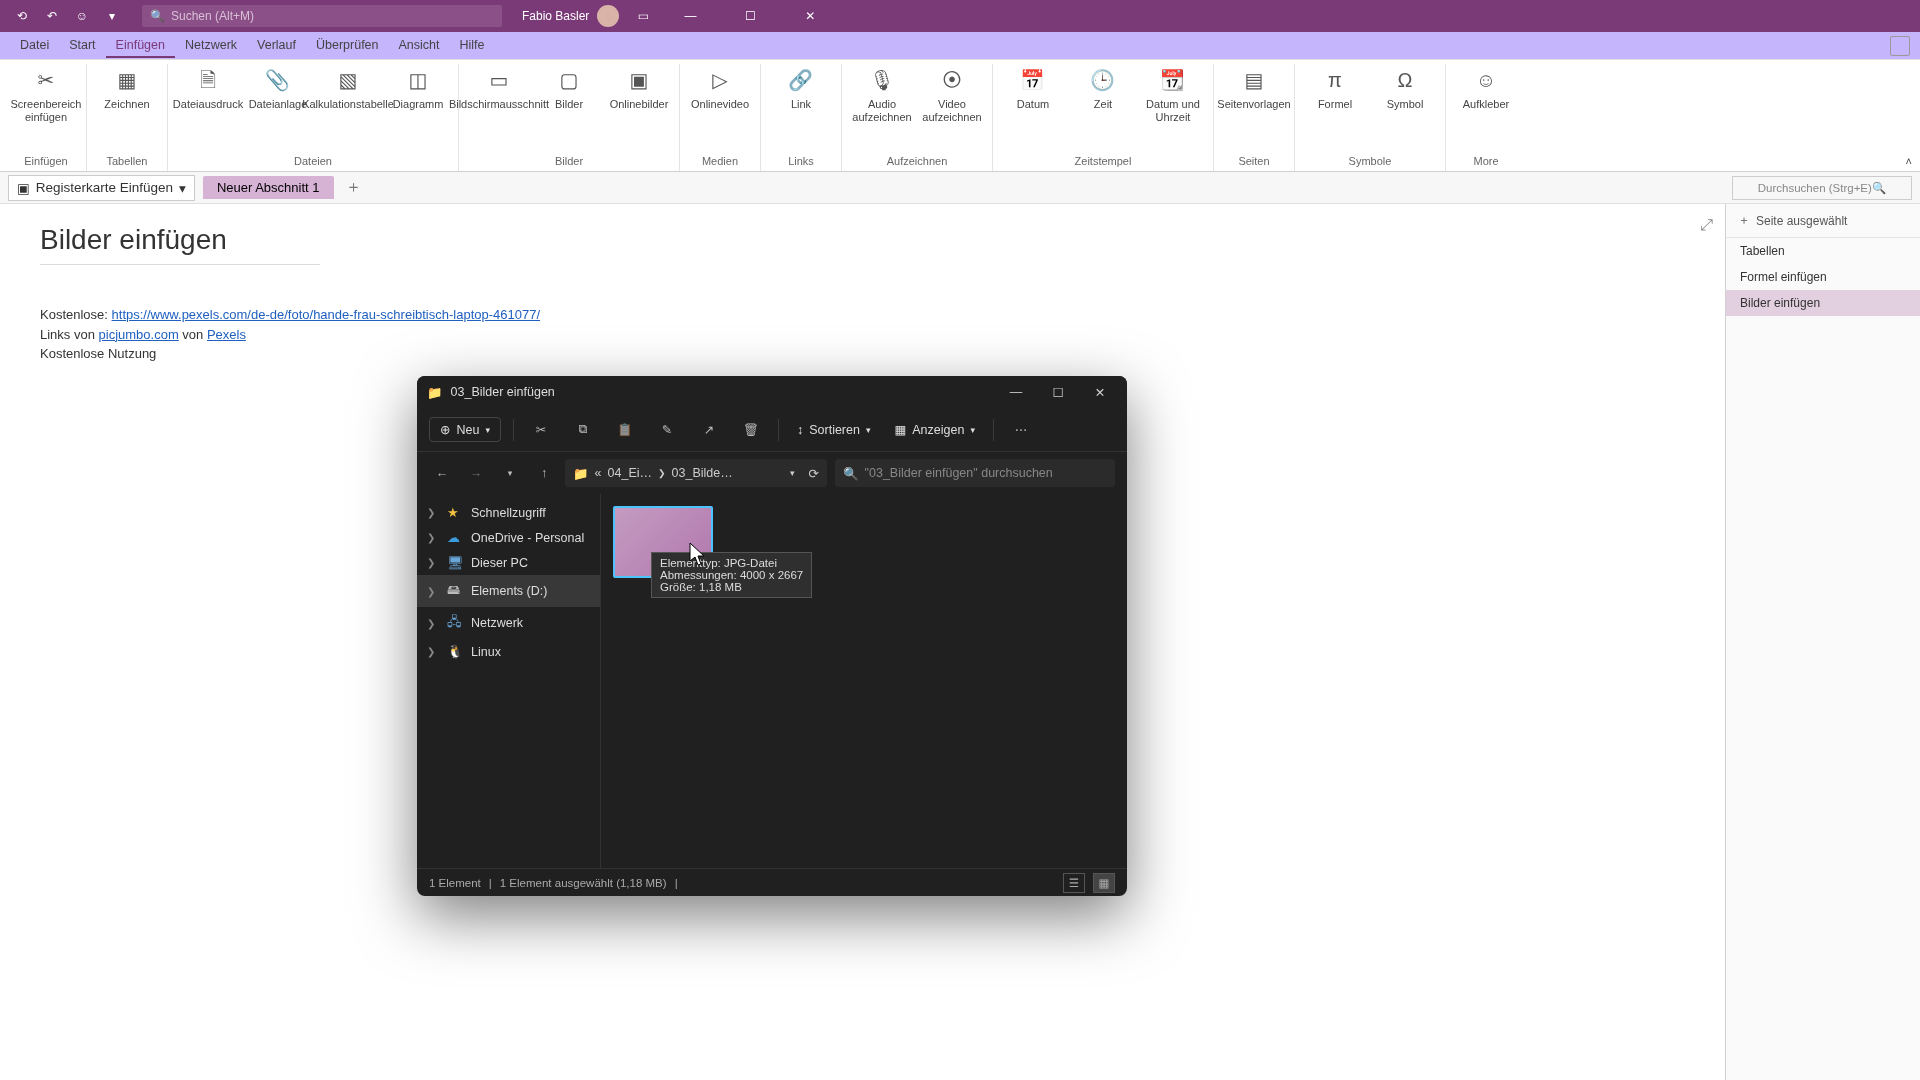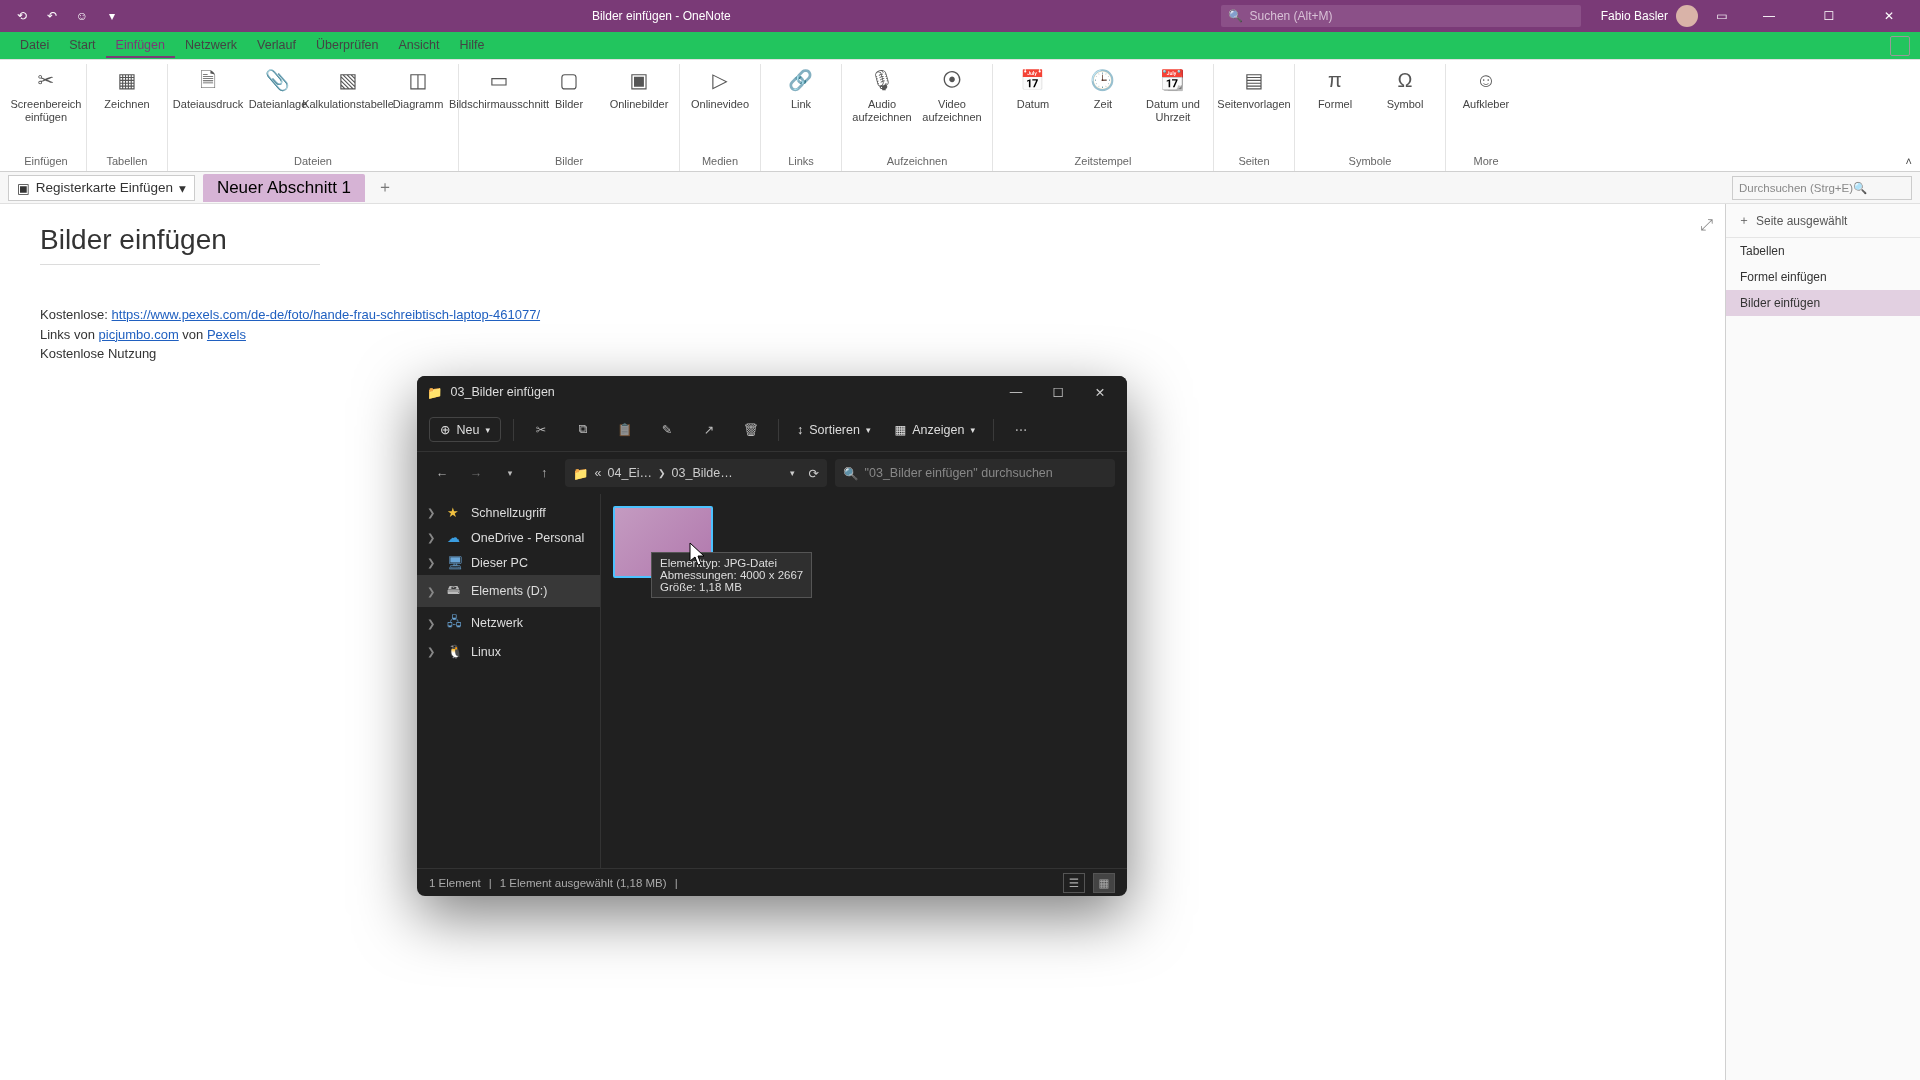--- a/index.html
+++ b/index.html
@@ -10,41 +10,41 @@
 .titlebar .left { display: flex; align-items: center; gap: 10px; padding-left: 12px; }
 .titlebar .icon-btn { width: 20px; height: 20px; display: flex; align-items: center; justify-content: center; cursor: pointer; }
 .titlebar .center { flex: 1; text-align: center; }
 .titlebar .search { width: 360px; height: 22px; background: #8b5088; border-radius: 2px; display: flex; align-items: center; padding: 0 8px; color: #d8c0d6; margin: 0 20px; }
 .titlebar .right { display: flex; align-items: center; gap: 14px; padding-right: 8px; }
 .titlebar .user { display: flex; align-items: center; gap: 8px; }
 .avatar { width: 22px; height: 22px; border-radius: 50%; background: #d9b3a8; }
 .win-btn { width: 46px; height: 32px; display: flex; align-items: center; justify-content: center; cursor: pointer; }
 
 
-.menubar { height: 28px; background: #22c55e; display: flex; align-items: center; padding: 0 10px; border-bottom: 1px solid #e0e0e0; font-size: 12.5px; position: relative; }
+.menubar { height: 28px; background: #c4b5fd; display: flex; align-items: center; padding: 0 10px; border-bottom: 1px solid #e0e0e0; font-size: 12.5px; position: relative; }
 .menu-tab { padding: 4px 10px; cursor: pointer; color: #444; }
 .menu-tab.active { color: #7a3a77; border-bottom: 2px solid #7a3a77; }
 .share-btn { position: absolute; right: 10px; width: 20px; height: 20px; border: 1px solid #999; border-radius: 2px; }
 
 
 .ribbon { height: 112px; background: #fff; border-bottom: 1px solid #d0d0d0; display: flex; padding: 4px 6px 0 6px; font-size: 11px; color: #444; position: relative; }
 .ribbon-group { display: flex; flex-direction: column; align-items: center; border-right: 1px solid #e4e4e4; padding: 0 8px; }
 .ribbon-group:last-child { border-right: none; }
 .ribbon-items { flex: 1; display: flex; gap: 6px; align-items: flex-start; }
 .ribbon-item { display: flex; flex-direction: column; align-items: center; gap: 4px; cursor: pointer; padding: 2px 4px; width: 64px; text-align: center; line-height: 1.2; }
 .ribbon-icon { width: 28px; height: 28px; display: flex; align-items: center; justify-content: center; font-size: 20px; color: #555; }
 .ribbon-group-label { font-size: 11px; color: #666; padding: 2px 0 4px 0; }
 .ribbon-collapse { position: absolute; right: 8px; bottom: 4px; cursor: pointer; font-size: 11px; }
 
 
 .section-row { height: 32px; background: #f7f7f7; display: flex; align-items: center; padding: 0 8px; gap: 8px; border-bottom: 1px solid #e0e0e0; }
 .nb-dropdown { display: flex; align-items: center; gap: 6px; padding: 4px 8px; cursor: pointer; font-size: 13.5px; color: #333; border: 1px solid #ccc; background: #fff; }
-.section-tab { padding: 4px 14px; background: #d6b3d5; border-radius: 2px 2px 0 0; font-size: 17px; cursor: pointer; }
+.section-tab { padding: 4px 14px; background: #d6b3d5; border-radius: 2px 2px 0 0; font-size: 13px; cursor: pointer; }
 .add-section { width: 24px; height: 24px; display: flex; align-items: center; justify-content: center; cursor: pointer; color: #777; }
-.section-search { margin-left: auto; width: 180px; height: 24px; border: 1px solid #ccc; padding: 0 6px; font-size: 11.5px; color: #888; display: flex; align-items: center; justify-content: flex-start; }
+.section-search { margin-left: auto; width: 180px; height: 24px; border: 1px solid #ccc; padding: 0 6px; font-size: 11.5px; color: #888; display: flex; align-items: center; justify-content: center; }
 
 
 .workspace { display: flex; height: calc(1080px - 32px - 28px - 112px - 32px); }
 .canvas { flex: 1; background: #fff; padding: 20px 40px; position: relative; }
 .page-title { font-size: 28px; color: #333; font-weight: 300; padding-bottom: 8px; border-bottom: 1px solid #dcdcdc; width: 280px; margin-bottom: 40px; }
 .body-text { font-size: 13px; color: #333; line-height: 1.5; }
 .body-text a { color: #2060c0; }
 .expand-icon { position: absolute; right: 12px; top: 12px; cursor: pointer; color: #888; }
 
 .right-pane { width: 195px; border-left: 1px solid #d0d0d0; background: #fafafa; display: flex; flex-direction: column; font-size: 12px; }
@@ -92,21 +92,20 @@
 </head>
 <body>
 
 <div class="titlebar">
   <div class="left">
     <span class="icon-btn">⟲</span>
     <span class="icon-btn">↶</span>
     <span class="icon-btn">☺</span>
     <span class="icon-btn">▾</span>
   </div>
-  <div class="center">Bilder einfügen  -  OneNote</div>
   <div class="search">
     <span style="margin-right:6px;">🔍</span>
     <span>Suchen (Alt+M)</span>
   </div>
   <div class="right">
     <div class="user">
       <span>Fabio Basler</span>
       <span class="avatar"></span>
     </div>
     <span class="icon-btn">▭</span>

